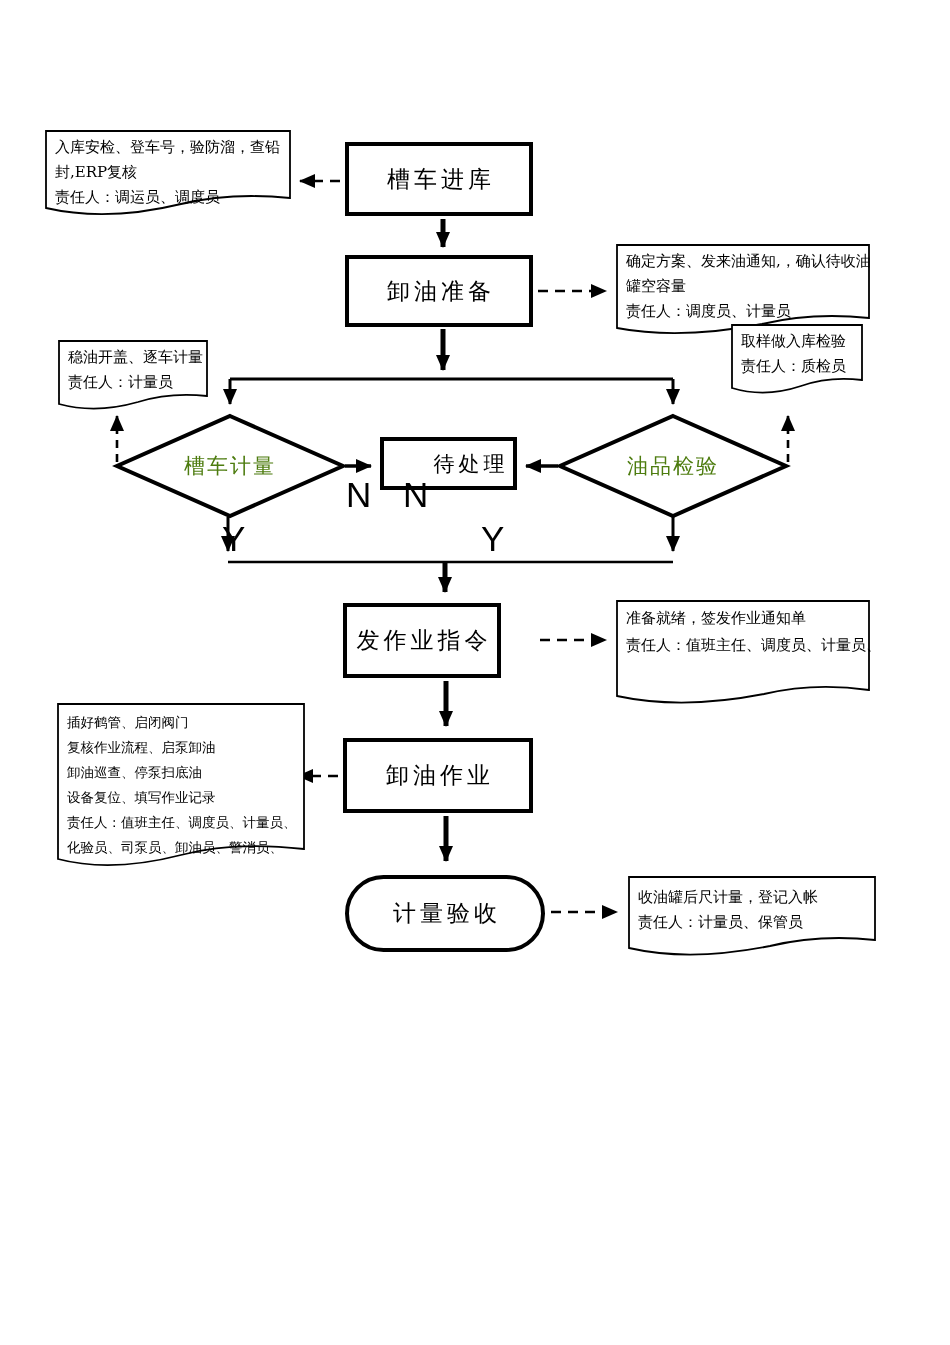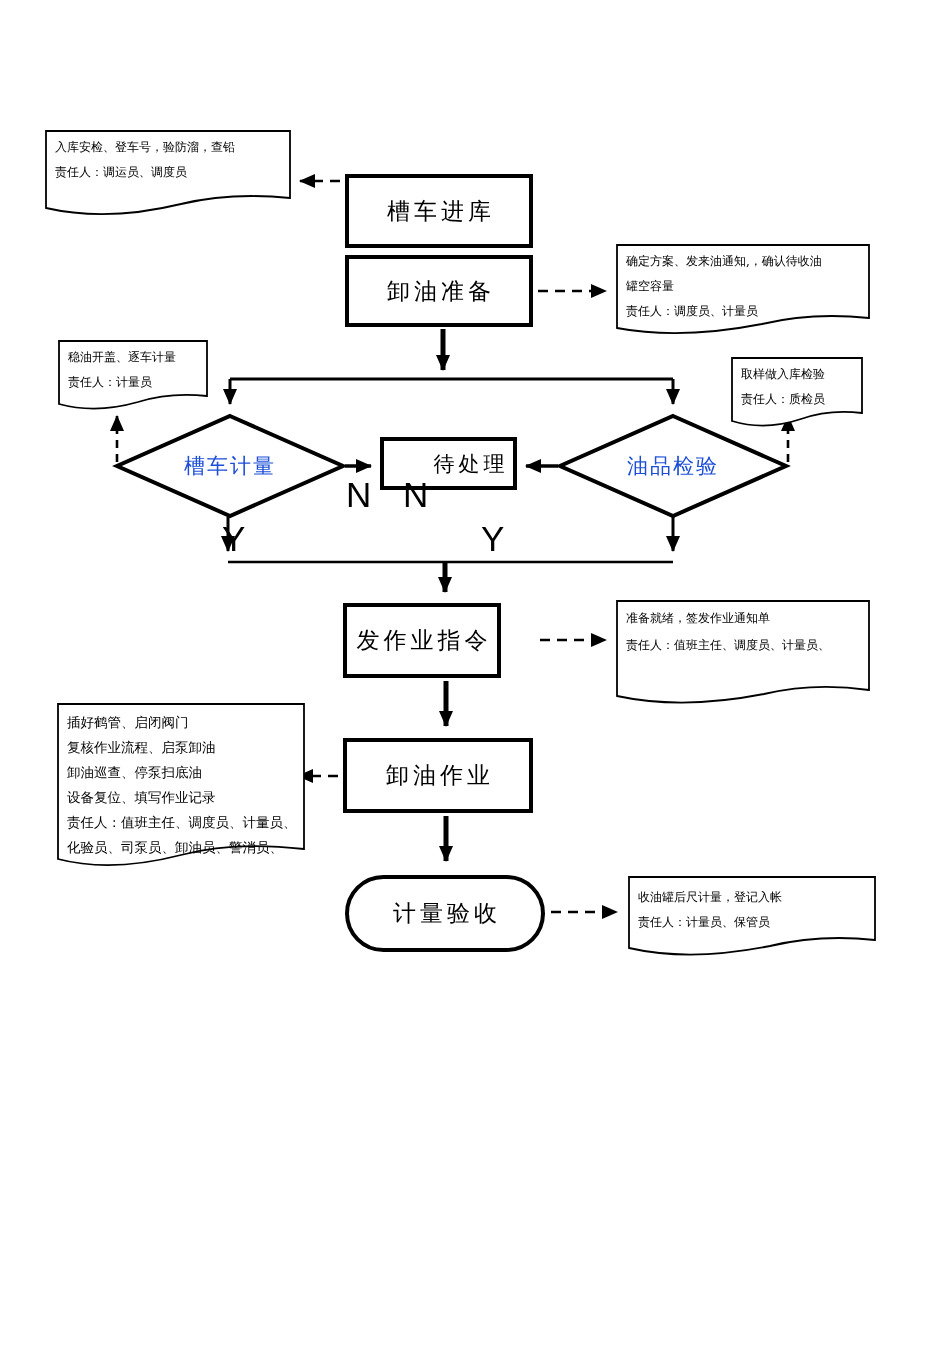--- a/index.html
+++ b/index.html
@@ -11,33 +11,33 @@
   .node{
     position:absolute;z-index:2;box-sizing:border-box;background:#fff;
     border:4px solid #000;display:flex;align-items:center;justify-content:center;
     font-family:"DejaVu Serif","Liberation Serif",serif;
     font-size:23px;color:#000;letter-spacing:4px;text-indent:4px;white-space:nowrap;
   }
   .node.small{font-size:21px;}
   .node.stadium{border-radius:40px;}
   .diamond-label{
     position:absolute;z-index:2;display:flex;align-items:center;justify-content:center;
-    font-family:"DejaVu Serif","Liberation Serif",serif;font-size:21px;color:#1d4ed8;
+    font-family:"DejaVu Serif","Liberation Serif",serif;font-size:21px;color:#4d7c0f;
     letter-spacing:2px;white-space:nowrap;background:transparent;pointer-events:none;
   }
   .branch-label{
     position:absolute;z-index:3;font-family:"Liberation Sans",sans-serif;
     font-size:35px;color:#000;line-height:1;background:transparent;
   }
   .note{position:absolute;z-index:2;}
   .note svg{position:absolute;left:0;top:0;}
   .note .note-text{
     position:absolute;left:0;top:0;width:100%;box-sizing:border-box;
     padding:5px 4px 0 10px;font-family:"DejaVu Serif","Liberation Serif",serif;
-    font-size:12px;line-height:25px;color:#000;white-space:nowrap;
+    font-size:15px;line-height:25px;color:#000;white-space:nowrap;
   }
   .note.small-text .note-text{font-size:13.5px;}
   .note-line{white-space:nowrap;}
 </style>
 </head>
 <body>
 
 <div class="canvas">
 
   <svg class="layer" width="950" height="1345" viewBox="0 0 950 1345">
@@ -70,21 +70,21 @@
     <line x1="228" y1="562" x2="673" y2="562" stroke="#000" stroke-width="2.5"></line>
     <line x1="445" y1="562" x2="445" y2="592" stroke="#000" stroke-width="5" marker-end="url(#ah)"></line>
 
     <line x1="446" y1="681" x2="446" y2="726" stroke="#000" stroke-width="5" marker-end="url(#ah)"></line>
     <line x1="446" y1="816" x2="446" y2="861" stroke="#000" stroke-width="5" marker-end="url(#ah)"></line>
 
     <polygon points="230,416 343,466 230,516 117,466" fill="#fff" stroke="#000" stroke-width="4" stroke-linejoin="miter"></polygon>
     <polygon points="673,416 786,466 673,516 560,466" fill="#fff" stroke="#000" stroke-width="4" stroke-linejoin="miter"></polygon>
   </svg>
 
-  <div class="node" style="left:345px;top:142px;width:188px;height:74px;margin-top:32px;">
+  <div class="node" style="left:345px;top:142px;width:188px;height:74px;">
     <span>槽车进库</span>
   </div>
 
   <div class="node" style="left:345px;top:255px;width:188px;height:72px;text-align:right;">
     <span>卸油准备</span>
   </div>
 
   <div class="diamond-label" style="left:117px;top:416px;width:226px;height:100px;">
     <span>槽车计量</span>
   </div>
@@ -113,20 +113,21 @@
   <div class="branch-label" style="left:403px;top:477px;">N</div>
   <div class="branch-label" style="left:222px;top:521px;">Y</div>
   <div class="branch-label" style="left:481px;top:521px;">Y</div>
 
   <div class="note" style="left:45px;top:130px;width:246px;height:96px;">
     <svg width="246" height="96" viewBox="0 0 246 96">
       <path d="M1 1 H245 V68 Q186 62 136 74 Q62 92 1 78 Z" fill="#fff" stroke="#000" stroke-width="1.8"></path>
     </svg>
     <div class="note-text">
       <div class="note-line">入库安检、登车号，验防溜，查铅</div>
+      <div class="note-line">封,ERP复核</div>
       <div class="note-line">责任人：调运员、调度员</div>
     </div>
   </div>
 
   <div class="note" style="left:616px;top:244px;width:202px;height:102px;">
     <svg width="254" height="102" viewBox="0 0 254 102">
       <path d="M1 1 H253 V74 Q196 68 146 80 Q64 96 1 84 Z" fill="#fff" stroke="#000" stroke-width="1.8"></path>
     </svg>
     <div class="note-text">
       <div class="note-line">确定方案、发来油通知,，确认待收油</div>
@@ -138,21 +139,21 @@
   <div class="note" style="left:58px;top:340px;width:150px;height:80px;">
     <svg width="150" height="80" viewBox="0 0 150 80">
       <path d="M1 1 H149 V56 Q112 52 80 62 Q38 74 1 64 Z" fill="#fff" stroke="#000" stroke-width="1.8"></path>
     </svg>
     <div class="note-text">
       <div class="note-line">稳油开盖、逐车计量</div>
       <div class="note-line">责任人：计量员</div>
     </div>
   </div>
 
-  <div class="note" style="left:731px;top:357px;width:136px;height:80px;padding-left:20px;">
+  <div class="note" style="left:731px;top:324px;width:136px;height:80px;padding-left:20px;">
     <svg width="132" height="80" viewBox="0 0 132 80">
       <path d="M1 1 H131 V56 Q98 52 70 62 Q34 74 1 64 Z" fill="#fff" stroke="#000" stroke-width="1.8"></path>
     </svg>
     <div class="note-text">
       <div class="note-line">取样做入库检验</div>
       <div class="note-line">责任人：质检员</div>
     </div>
   </div>
 
   <div class="note" style="left:616px;top:600px;width:254px;height:118px;">

